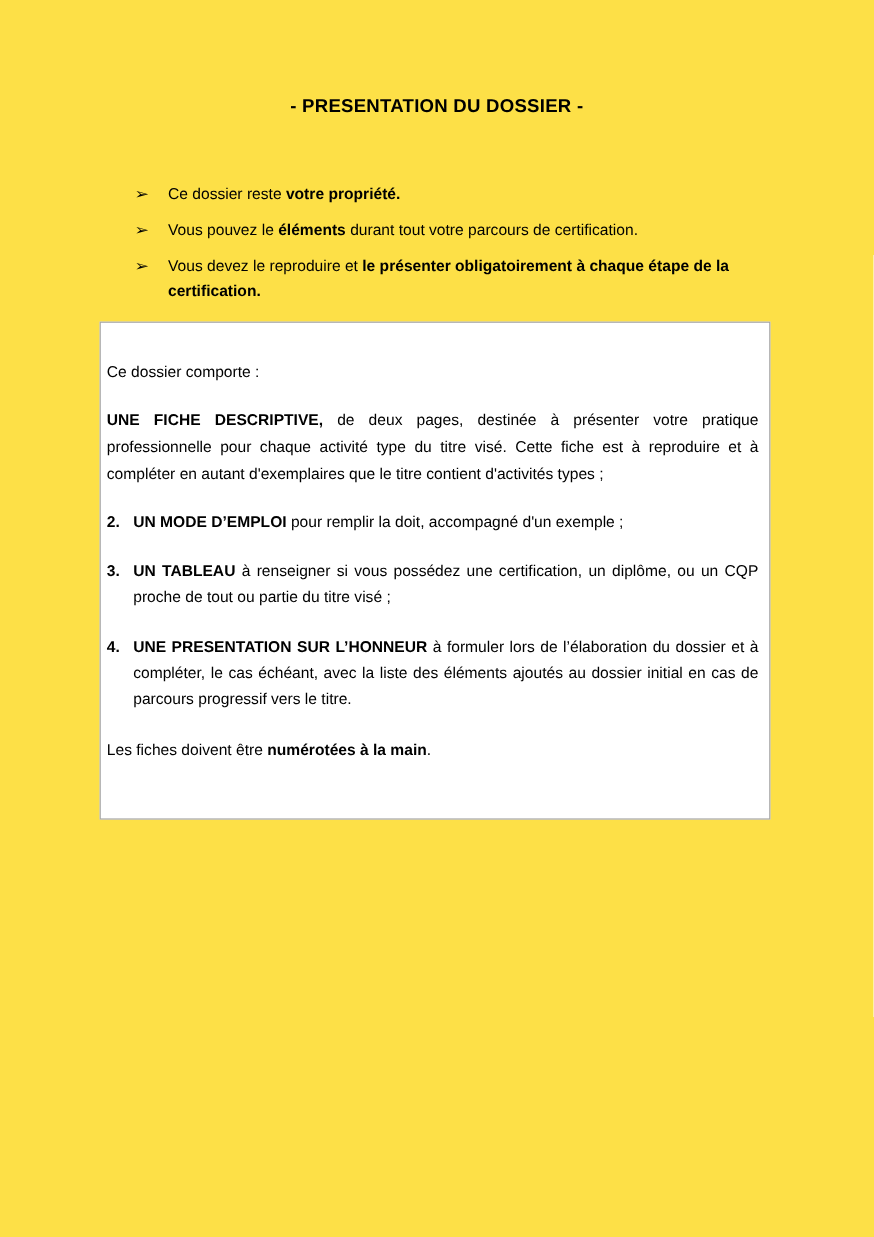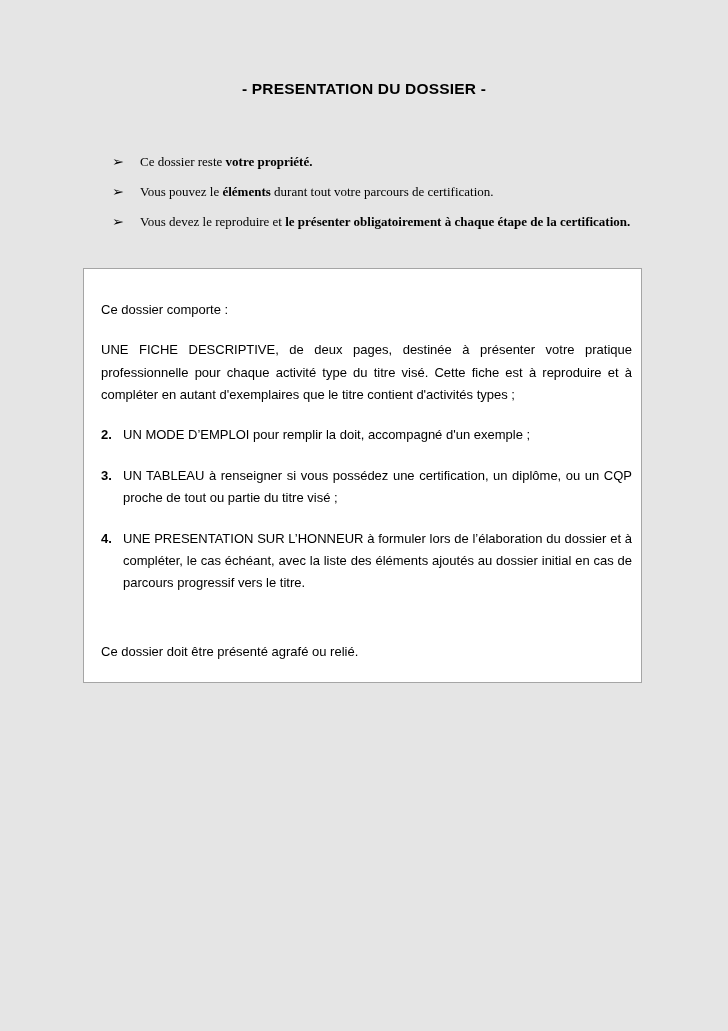--- a/index.html
+++ b/index.html
@@ -12,21 +12,21 @@
     height: 1031px;
     position: relative;
     font-family: "Liberation Sans", sans-serif;
     color: #000000;
     -webkit-font-smoothing: antialiased;
   }
 
   .page {
     position: absolute;
     inset: 0;
-    background: #e5e5e5;
+    background: #fde047;
   }
 
   
   .doc-title {
     position: absolute;
     left: 0;
     right: 0;
     top: 80px;
     text-align: center;
     font-size: 15.5px;
@@ -53,41 +53,40 @@
     flex: 0 0 auto;
     width: 28px;
     font-size: 12.5px;
     line-height: 1.58;
     font-family: "DejaVu Sans", sans-serif;
     transform: scaleX(1.15);
     transform-origin: left center;
   }
   .bullet-text {
     flex: 1 1 auto;
-    font-family: Liberation Serif, serif;
   }
   .bullet-text b {
     font-weight: bold;
   }
 
   
   .frame {
     position: absolute;
     left: 83px;
     top: 268px;
     width: 559px;
     height: 415px;
     border: 1px solid #a5a5a5;
     box-sizing: border-box;
     background: #ffffff;
   }
 
   .frame-inner {
     position: absolute;
-    left: 17px;
+    left: 5px;
     right: 9px;
     top: 0;
   }
 
   .para {
     font-size: 13px;
     line-height: 1.72;
     margin: 0;
   }
 
@@ -126,21 +125,21 @@
     text-align: left;
   }
 
   .closing-1 {
     margin-top: 46px;
   }
   .closing-2 {
     margin-top: 19px;
   }
 
-  b, .b { font-weight: normal; }
+  b, .b { font-weight: bold; }
 </style>
 </head>
 <body>
 
 <div class="page">
 
   <div class="doc-title">- PRESENTATION DU DOSSIER -</div>
 
   <div class="bullet-list">
 
@@ -176,19 +175,19 @@
       <div class="item-hang">
         <span class="item-num">3.</span>
         <span class="item-body"><b>UN TABLEAU</b><span> à renseigner si vous possédez une certification, un diplôme, ou un CQP proche de tout ou partie du titre visé ;</span></span>
       </div>
 
       <div class="item-hang">
         <span class="item-num">4.</span>
         <span class="item-body"><b>UNE PRESENTATION SUR L’HONNEUR</b><span> à formuler lors de l’élaboration du dossier et à compléter, le cas échéant, avec la liste des éléments ajoutés au dossier initial en cas de parcours progressif vers le titre.</span></span>
       </div>
 
-      <p class="para closing-1"><span>Ce dossier doit être présenté </span><b>agrafé ou  relié</b><span>.</span></p>
 
+      <p class="para closing-2"><span>Les fiches doivent être </span><b>numérotées à la main</b><span>.</span></p>
 
     </div>
   </div>
 
 </div>
 
 </body></html>

